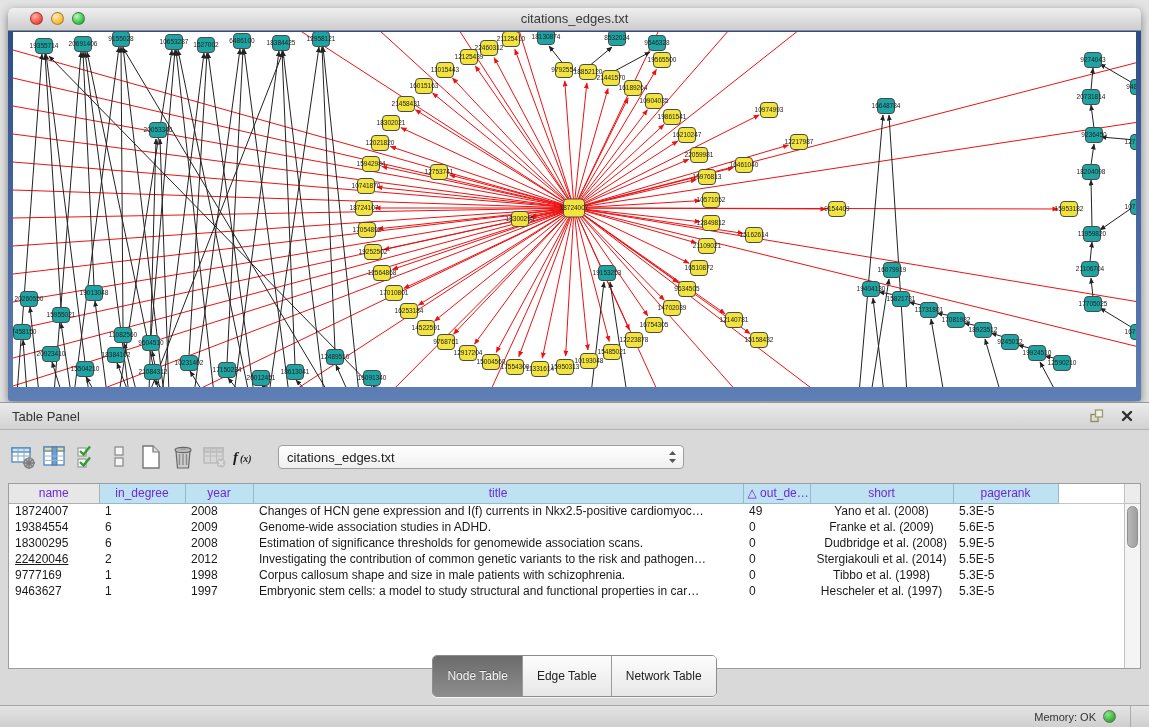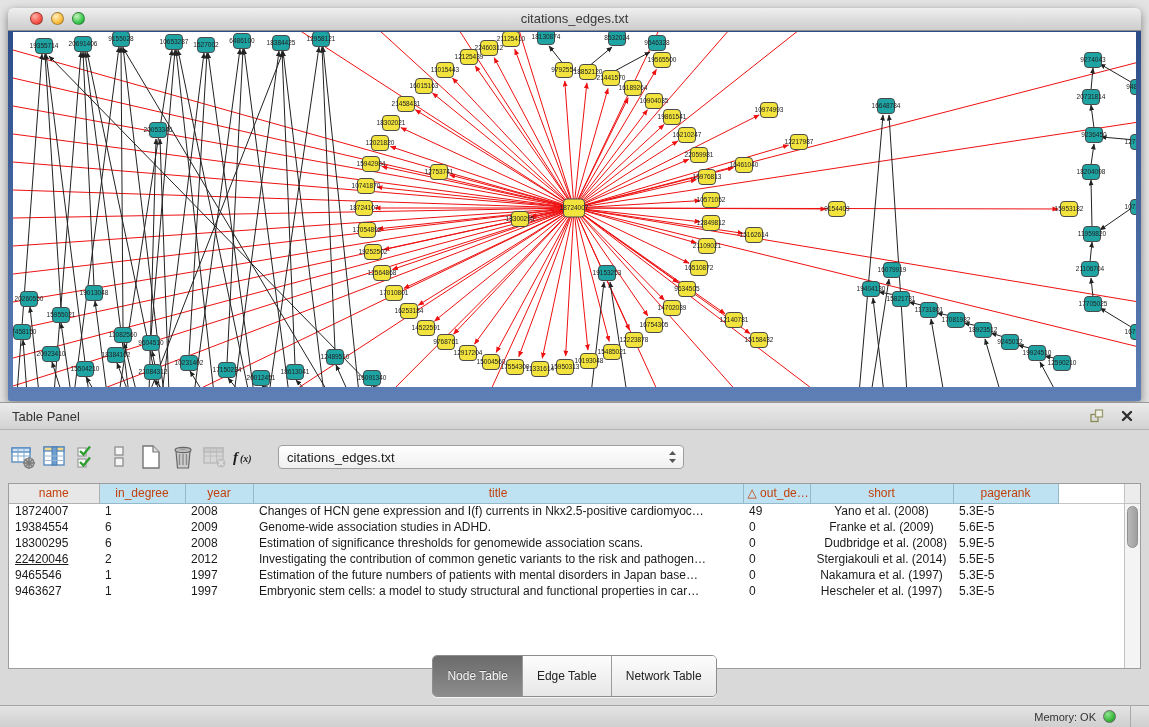--- a/index.html
+++ b/index.html
@@ -54,21 +54,21 @@
   }
   .combo .cv{flex:1;}
 
   .table-wrap{
     position:absolute;left:8px;right:8px;top:80px;bottom:36px;
     background:#ffffff;border:1px solid #9d9d9d;display:flex;overflow:hidden;
   }
   .grid{flex:1;overflow:hidden;}
   table{border-collapse:collapse;table-layout:fixed;width:100%;}
   th{
-    height:19px;font-weight:normal;font-size:12px;color:#c2410c;
+    height:19px;font-weight:normal;font-size:12px;color:#6d28d9;
     background:#bfe2f2;border-right:1px solid #93b9ca;border-bottom:1px solid #93b9ca;
     overflow:hidden;white-space:nowrap;padding:0 4px;box-sizing:border-box;text-align:center;
   }
   th.name-col{background:#e7e7e7;border-right-color:#b0b0b0;border-bottom-color:#b0b0b0;}
   th.filler{background:#ffffff;border-right:none;border-bottom:1px solid #c5c5c5;}
   td{
     height:16px;font-size:12px;color:#1a1a1a;padding:0 6px;
     white-space:nowrap;overflow:hidden;box-sizing:border-box;
   }
   .vscroll{width:15px;border-left:1px solid #c2c2c2;background:#f4f4f4;position:relative;}
@@ -638,26 +638,26 @@
               <td style="text-align: left; text-decoration: underline;">22420046</td>
               <td style="text-align: left;">2</td>
               <td style="text-align: left;">2012</td>
               <td style="text-align: left;">Investigating the contribution of common genetic variants to the risk and pathogen…</td>
               <td style="text-align: left;">0</td>
               <td style="text-align: center;">Stergiakouli et al. (2014)</td>
               <td style="text-align: left;">5.5E-5</td>
               <td></td>
             </tr>
             <tr>
-              <td style="text-align: left;">9465546</td>
+              <td style="text-align: left;">9777169</td>
               <td style="text-align: left;">1</td>
-              <td style="text-align: left;">1997</td>
-              <td style="text-align: left;">Estimation of the future numbers of patients with mental disorders in Japan base…</td>
+              <td style="text-align: left;">1998</td>
+              <td style="text-align: left;">Corpus callosum shape and size in male patients with schizophrenia.</td>
               <td style="text-align: left;">0</td>
-              <td style="text-align: center;">Nakamura et al. (1997)</td>
+              <td style="text-align: center;">Tibbo et al. (1998)</td>
               <td style="text-align: left;">5.3E-5</td>
               <td></td>
             </tr>
             <tr>
               <td style="text-align: left;">9463627</td>
               <td style="text-align: left;">1</td>
               <td style="text-align: left;">1997</td>
               <td style="text-align: left;">Embryonic stem cells: a model to study structural and functional properties in car…</td>
               <td style="text-align: left;">0</td>
               <td style="text-align: center;">Hescheler et al. (1997)</td>

